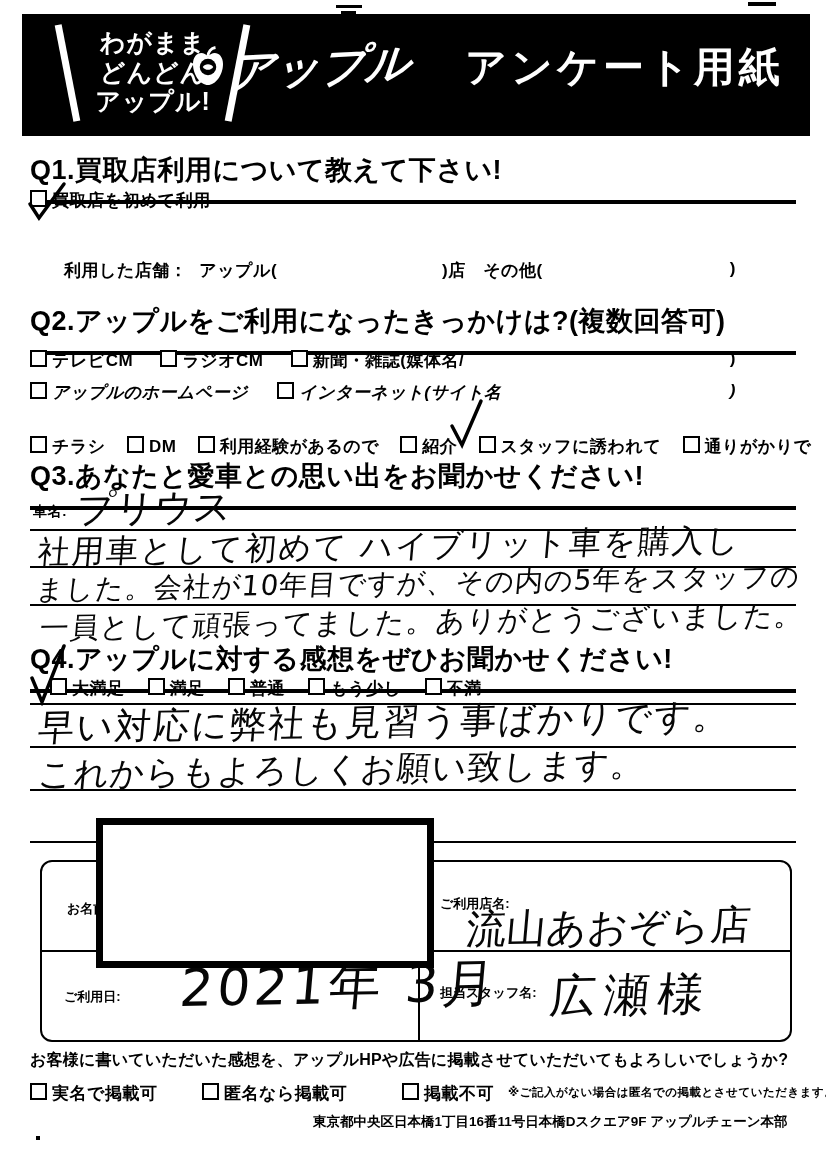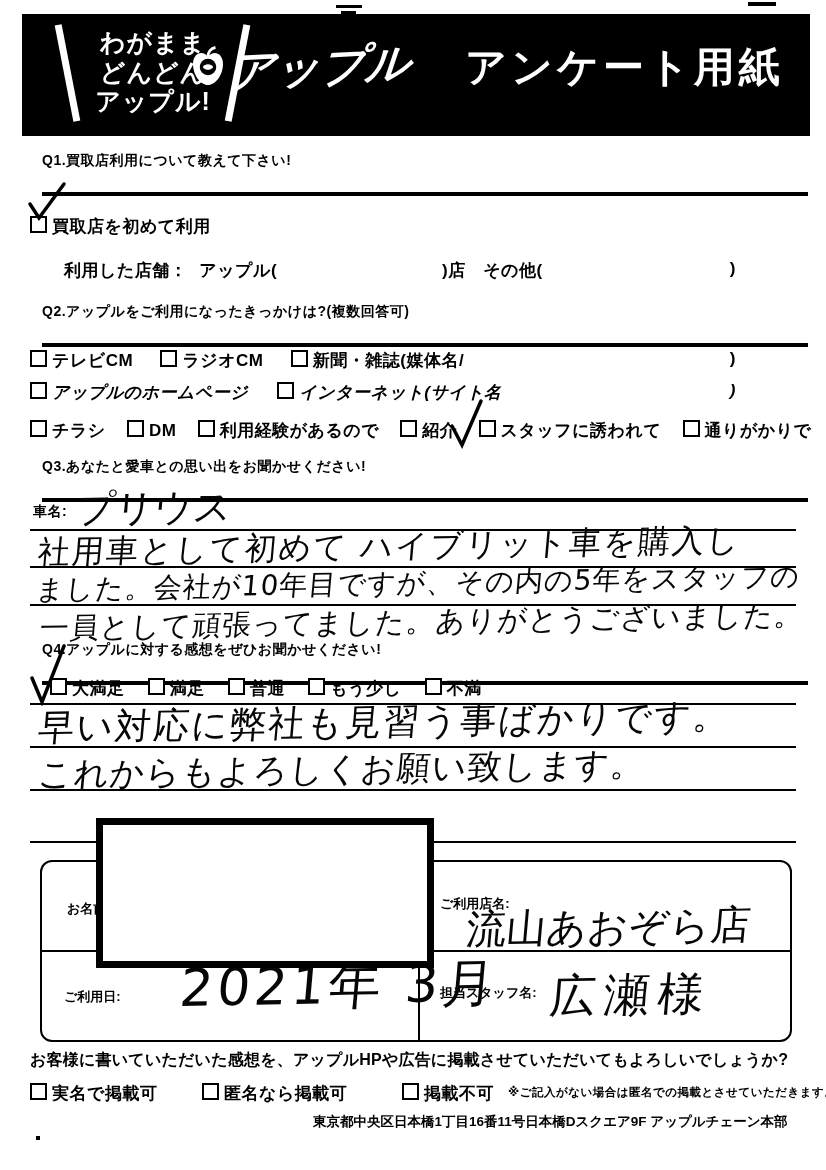--- a/index.html
+++ b/index.html
@@ -16,22 +16,22 @@
   .bar-l{left:42px;transform:rotate(-11deg);}
   .bar-r{left:212px;transform:rotate(11deg);}
   .apple-ico{position:absolute;left:168px;top:32px;}
   .logo-script{position:absolute;left:208px;top:24px;font-size:44px;font-weight:700;
                font-style:italic;transform:skewX(-8deg) rotate(-3deg);white-space:nowrap;}
   .form-title{position:absolute;left:443px;top:26px;font-size:41px;font-weight:800;
               letter-spacing:4px;white-space:nowrap;}
   .thanks{position:absolute;left:208px;top:90px;font-size:17px;font-weight:700;
           letter-spacing:0.5px;white-space:nowrap;}
   
-  .sec{position:absolute;left:42px;width:766px;font-size:14px;font-weight:700;
-       letter-spacing:0.5px;border-bottom:4px solid #000;padding-bottom:22px;white-space:nowrap;}
+  .sec{position:absolute;left:30px;width:766px;font-size:27px;font-weight:700;
+       letter-spacing:0.5px;border-bottom:4px solid #000;padding-bottom:12px;white-space:nowrap;}
   .row{position:absolute;white-space:nowrap;font-size:17px;font-weight:600;letter-spacing:0.5px;}
   .cb{display:inline-block;width:13px;height:13px;border:2px solid #000;background:#fff;
       vertical-align:-1px;margin-right:5px;}
   .gap{display:inline-block;}
   .rparen{position:absolute;right:60px;top:0;}
   .rule{position:absolute;left:30px;width:766px;height:2px;background:#000;z-index:1;}
   .small-label{font-size:14px;font-weight:700;}
   
   .hand{position:absolute;font-family:"DejaVu Sans",sans-serif;font-weight:500;color:#060606;
         transform:skewX(-6deg) rotate(-1deg);transform-origin:left bottom;white-space:nowrap;z-index:2;}
@@ -76,21 +76,21 @@
         <circle cx="12" cy="14" r="5.5" fill="#000"></circle>
         <path d="M8.5 14 C10 11.5 14 11.5 15.5 14 C14 16.5 10 16.5 8.5 14 Z" fill="#fff"></path>
       </svg>
     </span>
     <div class="logo-script">アップル</div>
     <div class="form-title">アンケート用紙</div>
   </div>
 
   <div class="sec" style="top:152px;">Q1.買取店利用について教えて下さい!</div>
 
-  <div class="row" style="left:30px;top:215px;">
+  <div class="row" style="left:30px;top:189px;">
     <span class="cb"></span><span>買取店を初めて利用</span>
   </div>
   <svg class="check" style="left:24px;top:180px;" width="44" height="46">
     <polyline points="6,24 15,38 40,4" stroke="#000" stroke-width="3.5" fill="none" stroke-linecap="round"></polyline>
   </svg>
 
 
   <div class="row" style="left:64px;top:259px;width:732px;">
     <span>利用した店舗：</span><span class="gap" style="width:12px;"></span><span>アップル(</span><span class="gap" style="width:165px;"></span><span>)店　その他(</span><span class="rparen">)</span>
   </div>
@@ -103,21 +103,21 @@
     <span><span class="cb"></span><span>新聞・雑誌(媒体名/</span></span>
     <span class="rparen">)</span>
   </div>
 
   <div class="row" style="left:30px;top:381px;width:766px;font-style:italic;">
     <span style="margin-right:24px;"><span class="cb"></span><span>アップルのホームページ</span></span>
     <span><span class="cb"></span><span>インターネット(サイト名</span></span>
     <span class="rparen">)</span>
   </div>
 
-  <div class="row" style="left:30px;top:419px;width:766px;">
+  <div class="row" style="left:30px;top:435px;width:766px;">
     <span style="margin-right:16px;"><span class="cb"></span><span>チラシ</span></span>
     <span style="margin-right:16px;"><span class="cb"></span><span>DM</span></span>
     <span style="margin-right:16px;"><span class="cb"></span><span>利用経験があるので</span></span>
     <span style="margin-right:16px;"><span class="cb"></span><span>紹介</span></span>
     <span style="margin-right:16px;"><span class="cb"></span><span>スタッフに誘われて</span></span>
     <span><span class="cb"></span><span>通りがかりで</span></span>
   </div>
   <svg class="check" style="left:447px;top:396px;" width="40" height="54">
     <polyline points="5,30 15,49 34,5" stroke="#000" stroke-width="3.5" fill="none" stroke-linecap="round"></polyline>
   </svg>

